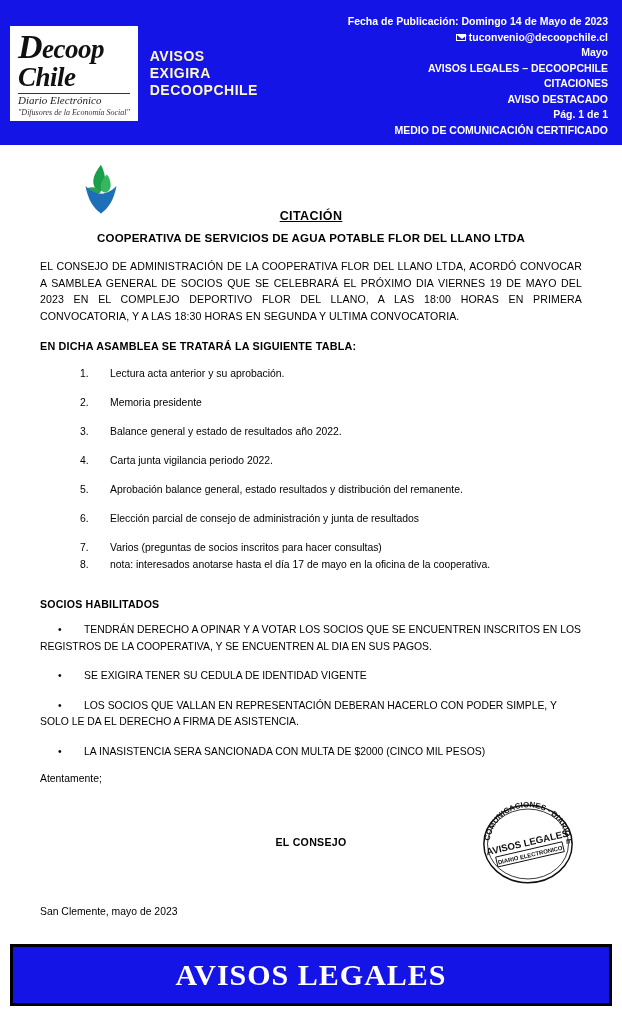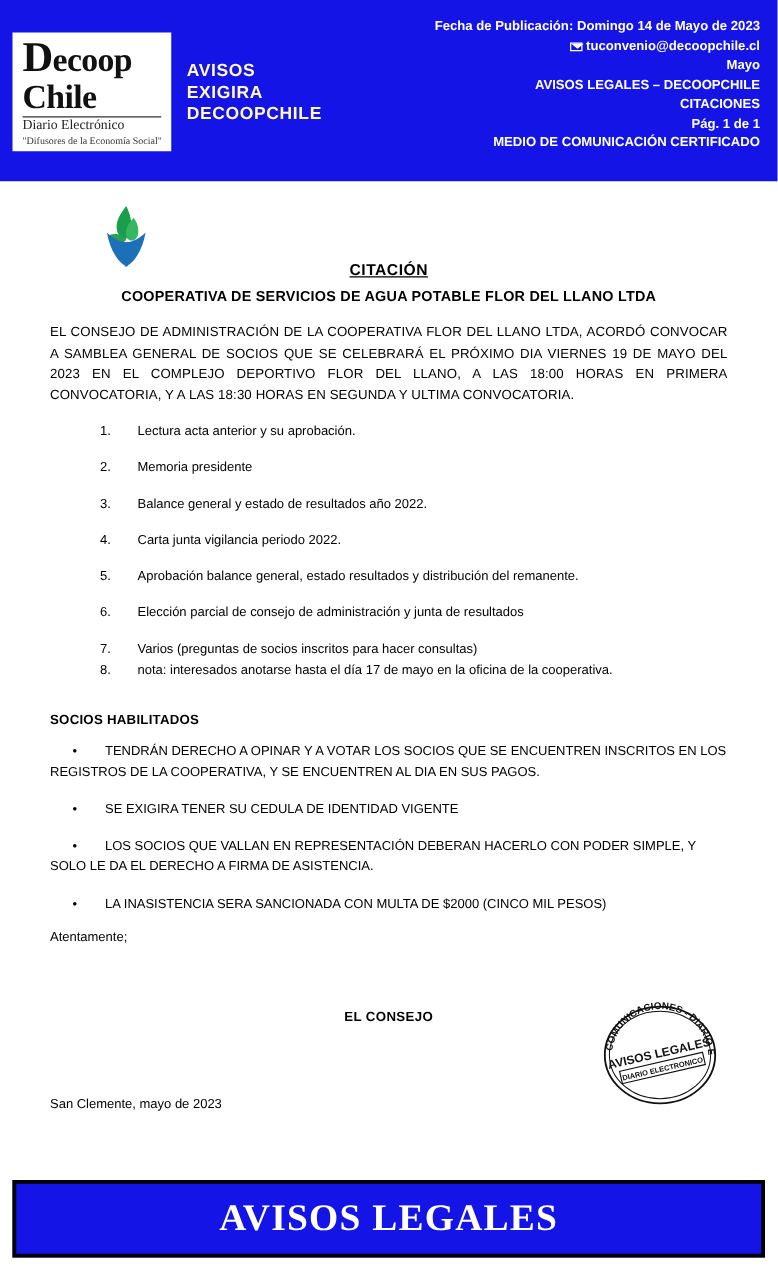--- a/index.html
+++ b/index.html
@@ -36,20 +36,21 @@
     width: 300px;
     display: flex;
     align-items: center;
     padding-top: 20px;
   }
   .logo-block {
     background: #ffffff;
     padding: 4px 8px 4px 8px;
     display: inline-block;
     line-height: 1;
+    font-style: italic;
   }
   .logo-main {
     font-family: "Liberation Serif", serif;
     font-weight: bold;
     font-size: 27px;
     letter-spacing: -0.5px;
     color: #111111;
     display: block;
   }
   .logo-main .big {
@@ -271,20 +272,21 @@
     </div>
     <div class="header-right">
       <div>Fecha de Publicación: Domingo 14 de Mayo de 2023</div>
       <div class="mailline">
         <span class="mail-icon"></span>
         <span>tuconvenio@decoopchile.cl</span>
       </div>
       <div>Mayo</div>
       <div>AVISOS LEGALES – DECOOPCHILE</div>
       <div>CITACIONES</div>
+      <div>AVISO DESTACADO</div>
       <div>Pág. 1 de 1</div>
       <div>MEDIO DE COMUNICACIÓN CERTIFICADO</div>
     </div>
   </div>
 
   <div class="content">
 
     <svg class="coop-logo" viewBox="0 0 60 60">
       <path d="M30 6 C22 16 20 24 24 30 C28 36 33 33 34 26 C35 19 33 12 30 6 Z" fill="#1a9e4b"></path>
       <path d="M36 16 C30 22 28 29 31 33 C35 37 40 33 40 27 C40 22 38 18 36 16 Z" fill="#34b75f"></path>
@@ -293,20 +295,21 @@
       <path d="M30 36 L30 56" stroke="#1d6fb8" stroke-width="2" fill="none"></path>
     </svg>
 
     <div class="title-block">
       <div class="doc-title">CITACIÓN</div>
       <div class="doc-subtitle">COOPERATIVA DE SERVICIOS DE AGUA POTABLE FLOR DEL LLANO LTDA</div>
     </div>
 
     <div class="para">EL CONSEJO DE ADMINISTRACIÓN DE LA COOPERATIVA FLOR DEL LLANO LTDA, ACORDÓ CONVOCAR A SAMBLEA GENERAL DE SOCIOS QUE SE CELEBRARÁ EL PRÓXIMO DIA VIERNES  19 DE MAYO DEL 2023 EN EL COMPLEJO DEPORTIVO FLOR DEL LLANO, A LAS 18:00 HORAS EN PRIMERA CONVOCATORIA, Y A LAS 18:30 HORAS EN SEGUNDA Y ULTIMA CONVOCATORIA.</div>
 
+    <div class="section-bold">EN DICHA ASAMBLEA SE TRATARÁ LA SIGUIENTE TABLA:</div>
 
     <ol class="agenda">
       <li>Lectura acta anterior y su aprobación.</li>
       <li>Memoria presidente</li>
       <li>Balance general y estado de resultados año 2022.</li>
       <li>Carta junta vigilancia periodo 2022.</li>
       <li>Aprobación balance general, estado resultados y distribución del remanente.</li>
       <li>Elección parcial de consejo de administración y junta de resultados</li>
       <li class="tight">Varios (preguntas de socios inscritos para hacer consultas)</li>
       <li class="tight">nota: interesados anotarse hasta el día 17 de mayo en la oficina de la cooperativa.</li>

